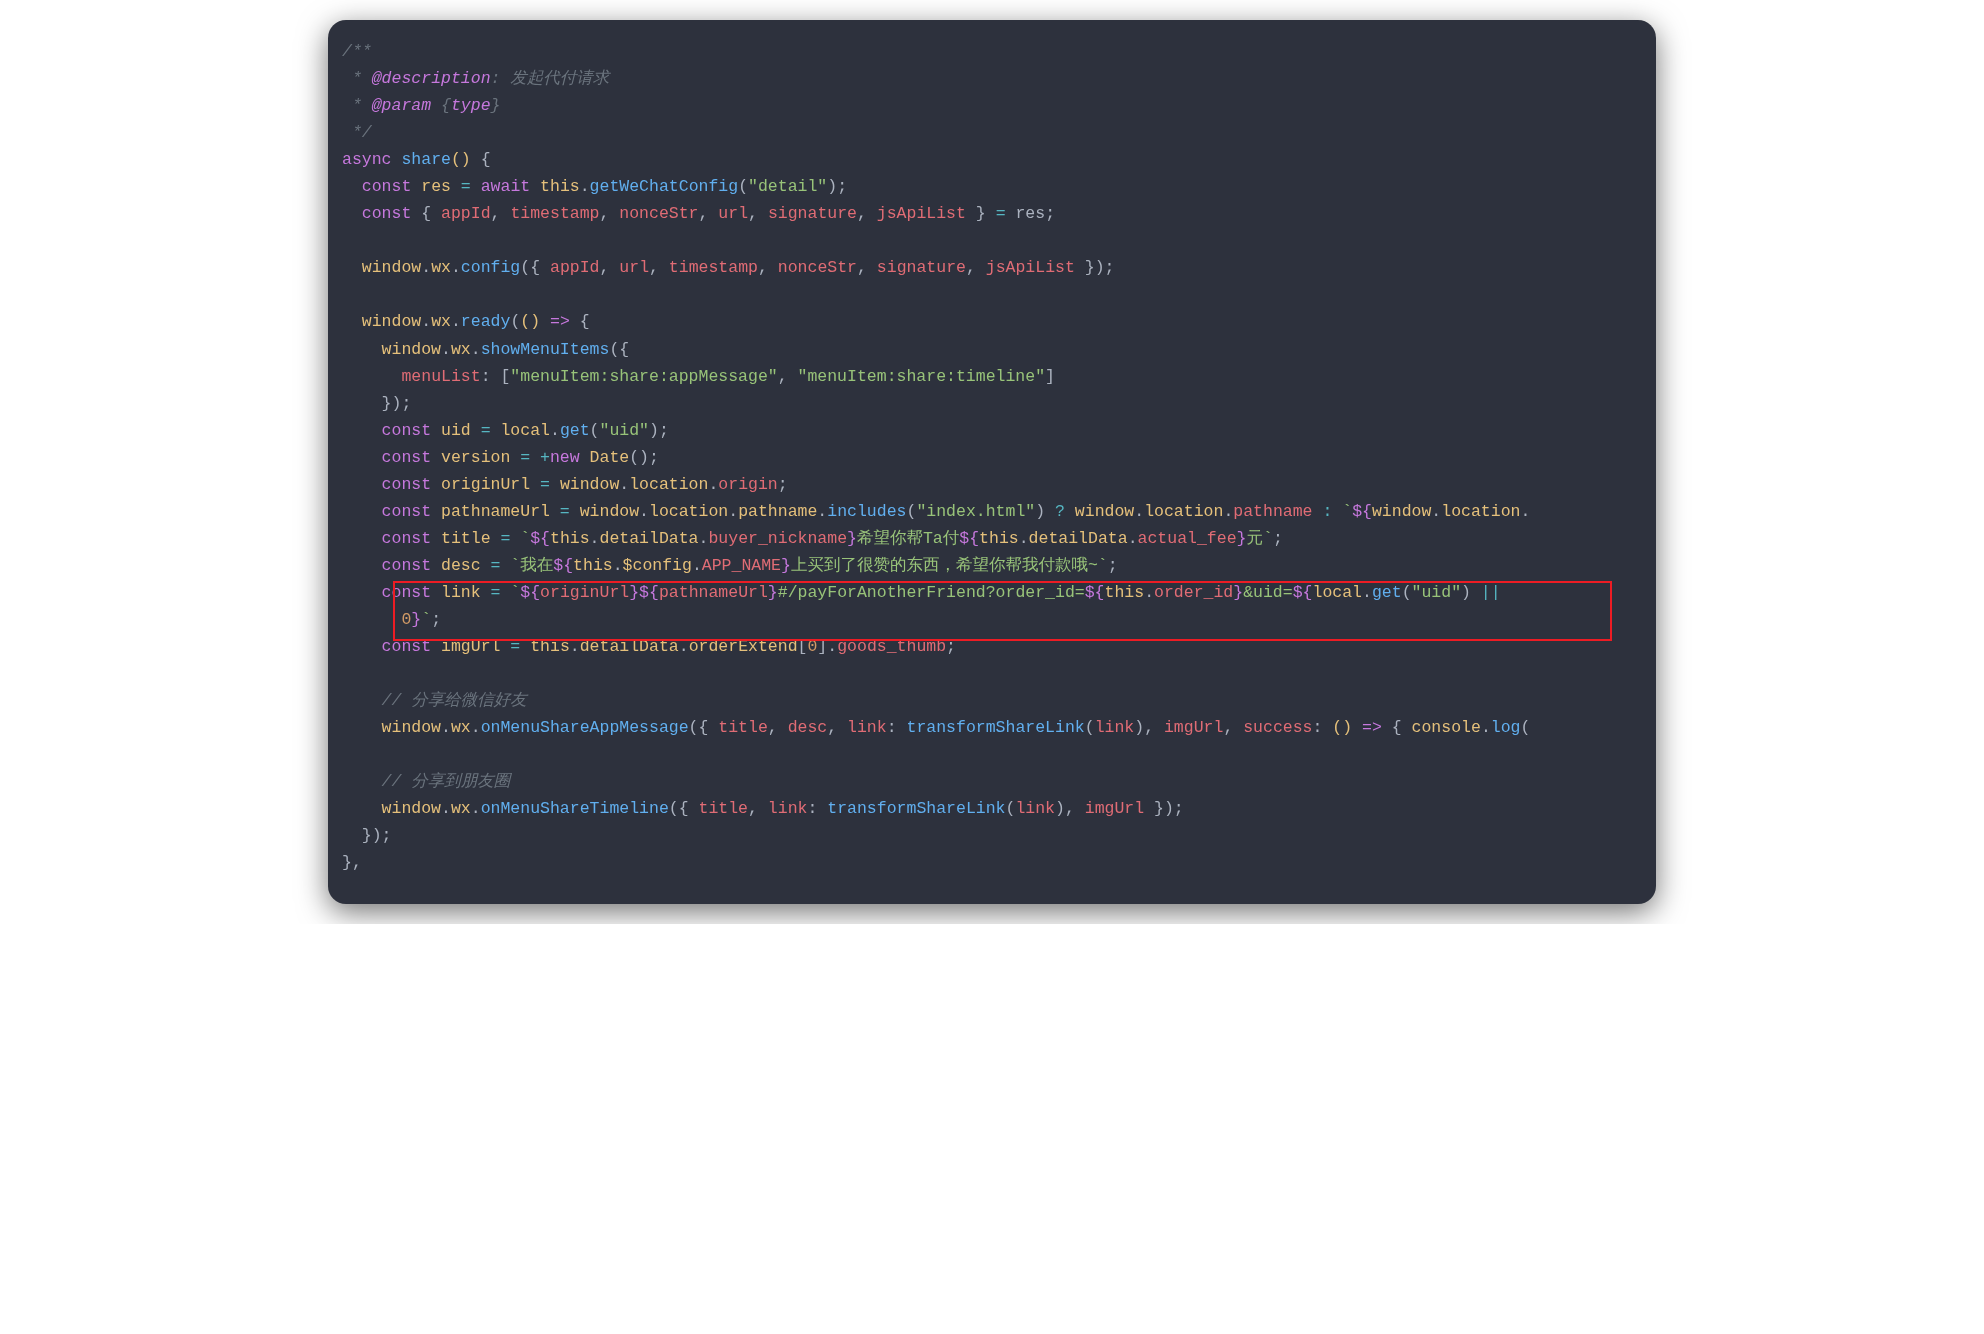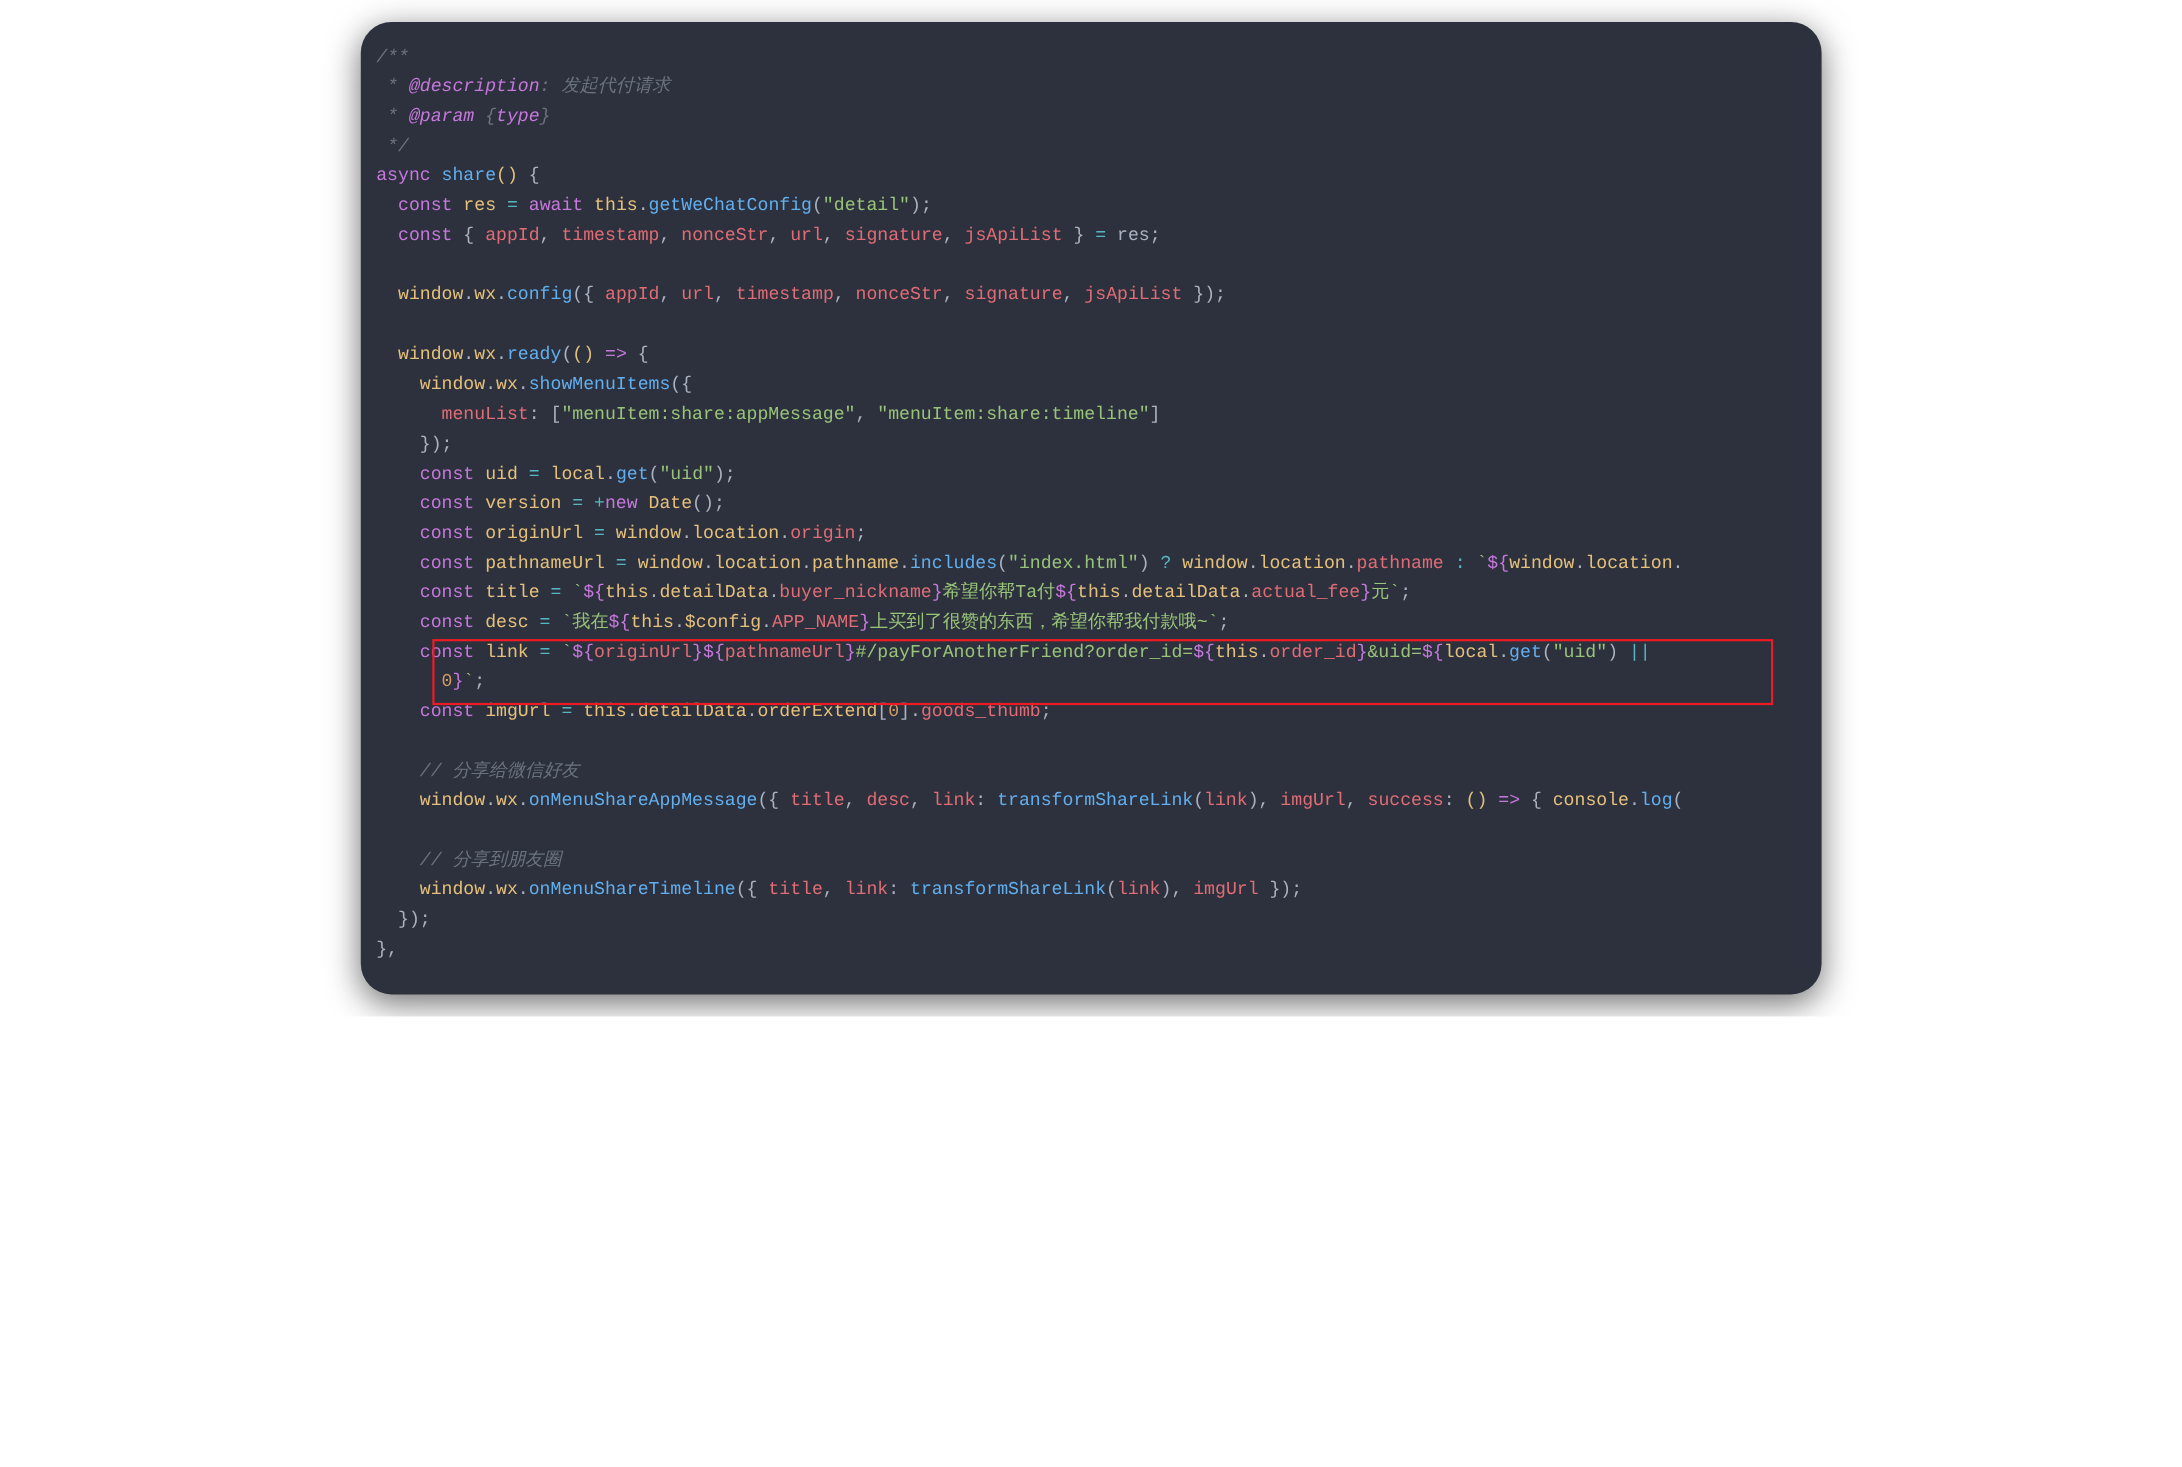--- a/index.html
+++ b/index.html
@@ -5,21 +5,21 @@
   body {
     margin: 0;
     padding: 20px;
     background: #fff;
     font-family: Menlo, Consolas, 'Courier New', monospace;
     font-size: 16.5px;
     line-height: 1.64;
   }
   .card {
     background: #2d313d;
-    border-radius: 28px;
+    border-radius: 18px;
     box-shadow: 0 8px 30px rgba(0,0,0,0.55);
     padding: 18px 14px 28px 14px;
     color: #abb2bf;
     position: relative;
     overflow: hidden;
     max-width: 1300px;
     margin: 0 auto;
   }
   pre {
     margin: 0;

